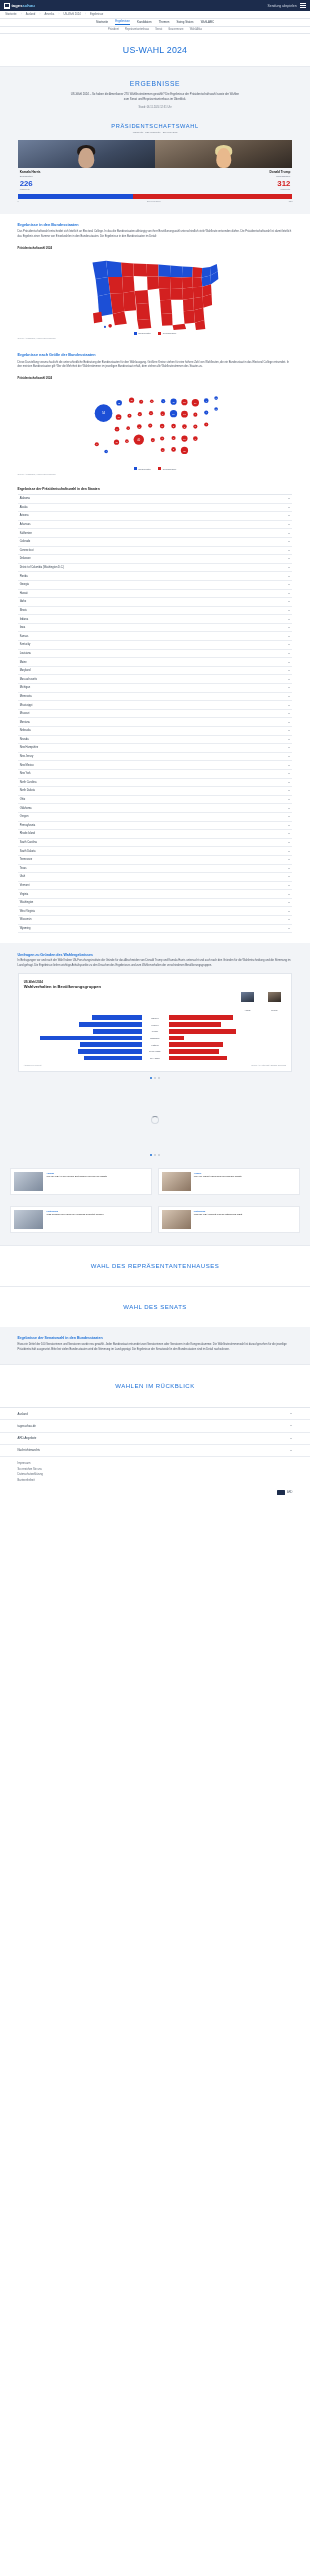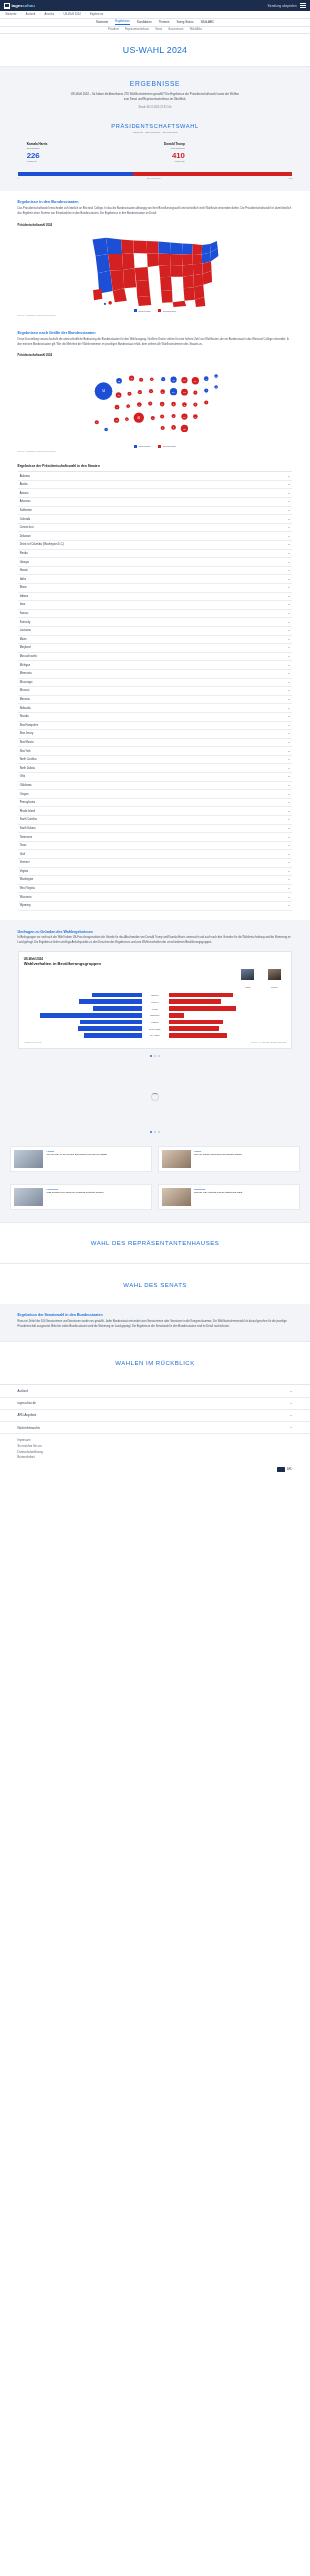--- a/index.html
+++ b/index.html
@@ -75,21 +75,21 @@
   .band p{
     margin:0 auto;max-width:171px;font-size:2.8px;line-height:1.7;color:#4a5260;
   }
   .band .date{font-size:2.6px;color:#7a828e;margin-top:4.1px;}
 
   
   .pres-wrap{background:#f2f4f7;padding:2.1px 0 11.4px;}
   .pres-head{text-align:center;font-size:5.7px;color:#1c6fd6;letter-spacing:0.6px;margin:7.2px 0 2.1px;}
   .pres-sub{text-align:center;font-size:2.4px;color:#7a828e;margin-bottom:5.2px;}
   .cand-row{display:flex;justify-content:center;gap:0;padding:0 17.6px;}
-  .cand{flex:1;display:flex;flex-direction:row;margin-left:7px;}
+  .cand{flex:1;display:flex;flex-direction:column;}
   .cand .photo{height:28px;background:#b9c1cb;position:relative;overflow:hidden;}
   .cand.harris .photo{background:linear-gradient(160deg,#6f7f9b 0%,#3d4a61 60%,#27303f 100%);}
   .cand.trump .photo{background:linear-gradient(160deg,#8d7c6b 0%,#55483c 60%,#2f2823 100%);}
   .cand .photo .face{
     position:absolute;left:50%;bottom:0;transform:translateX(-50%);
     width:15.5px;height:19.6px;border-radius:48% 48% 40% 40%/60% 60% 40% 40%;
   }
   .cand.harris .face{background:#caa58a;}
   .cand.trump .face{background:#e8b98d;}
   .cand .photo .hair{
@@ -275,21 +275,21 @@
         </div>
       </div>
       <div class="cand trump">
         <div class="photo">
           <div class="hair"></div>
           <div class="face"></div>
         </div>
         <div class="meta">
           <div class="name">Donald Trump</div>
           <div class="party">Republikaner</div>
-          <div class="num">410</div>
+          <div class="num">312</div>
           <div class="numlbl">Wahlleute</div>
         </div>
       </div>
     </div>
     <div class="elector-bar">
       <div class="b" id="bar-harris" style="width: 42.0074%;"></div>
       <div class="r" id="bar-trump" style="width: 57.9926%;"></div>
     </div>
     <div class="elector-scale">
       <span>0</span>

